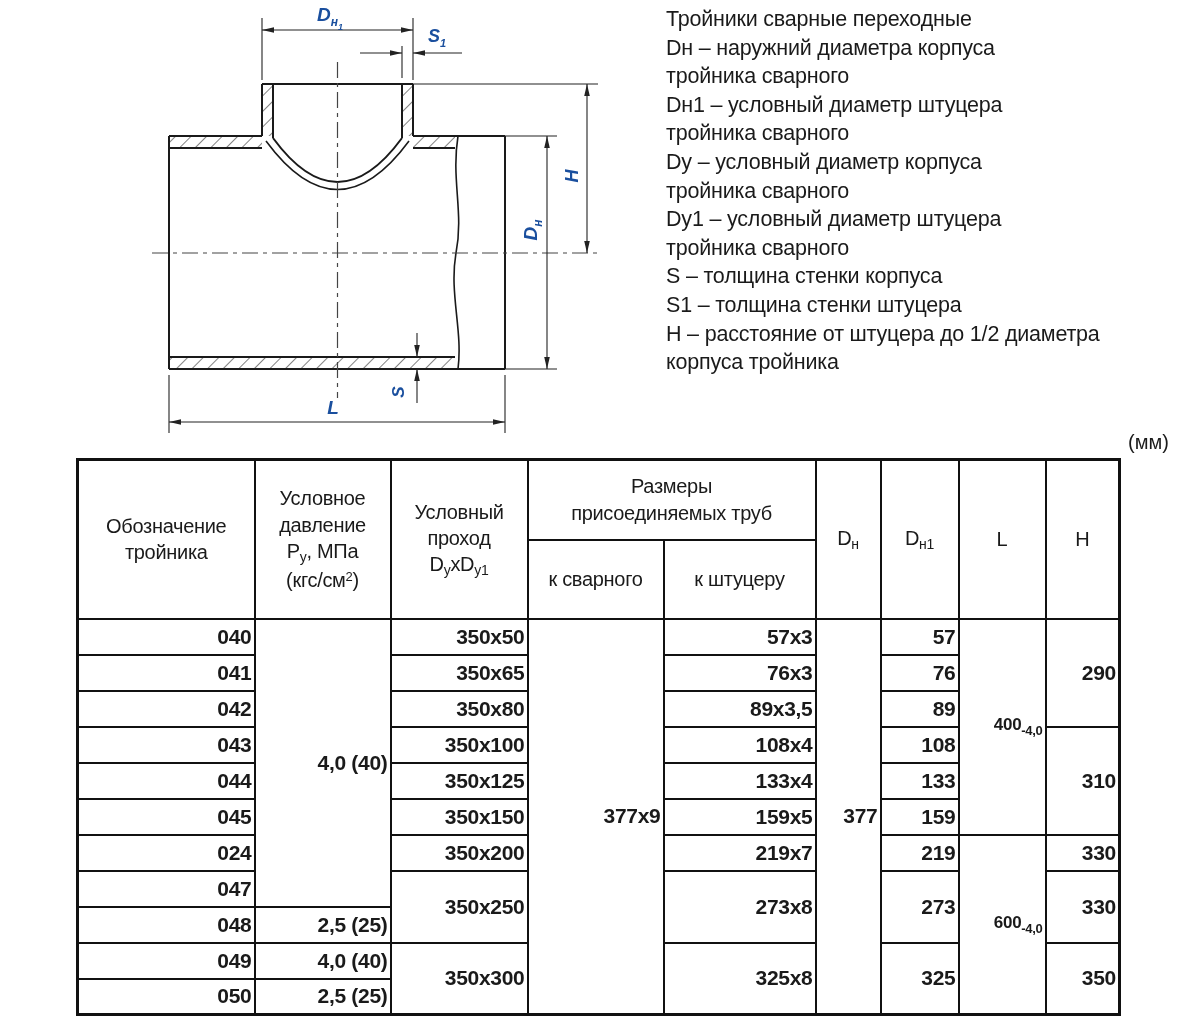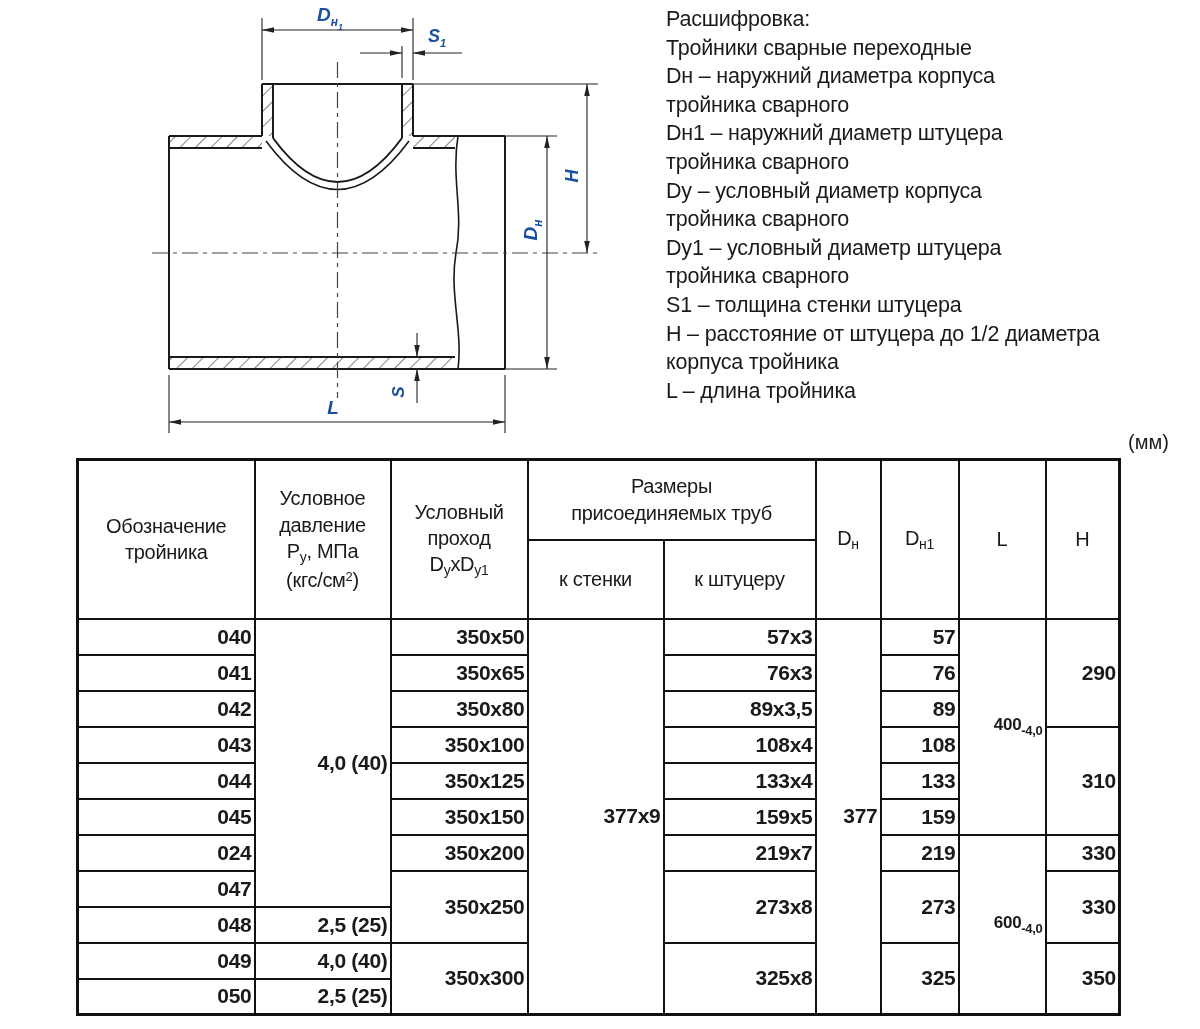--- a/index.html
+++ b/index.html
@@ -128,34 +128,33 @@
       <text transform="translate(330,21)" text-anchor="middle" font-size="19"><tspan>D</tspan><tspan dy="5" font-size="12">н</tspan><tspan dy="4" font-size="9">1</tspan></text>
       <text transform="translate(437,42)" text-anchor="middle" font-size="18"><tspan>S</tspan><tspan dy="5" font-size="11">1</tspan></text>
       <text transform="translate(578,176) rotate(-90)" text-anchor="middle" font-size="18"><tspan>H</tspan></text>
       <text transform="translate(537,230) rotate(-90)" text-anchor="middle" font-size="19"><tspan>D</tspan><tspan dy="5" font-size="12">н</tspan></text>
       <text transform="translate(404,392) rotate(-90)" text-anchor="middle" font-size="17"><tspan>S</tspan></text>
       <text transform="translate(333,414)" text-anchor="middle" font-size="19"><tspan>L</tspan></text>
     </g>
   </svg>
 
   <div id="legend">
-      <div class="legend-line">Расшифровка:</div>
       <div class="legend-line">Тройники сварные переходные</div>
       <div class="legend-line">Dн – наружний диаметра корпуса</div>
       <div class="legend-line">тройника сварного</div>
-      <div class="legend-line">Dн1 – наружний диаметр штуцера</div>
+      <div class="legend-line">Dн1 – условный диаметр штуцера</div>
       <div class="legend-line">тройника сварного</div>
       <div class="legend-line">Dу – условный диаметр корпуса</div>
       <div class="legend-line">тройника сварного</div>
       <div class="legend-line">Dу1 – условный диаметр штуцера</div>
       <div class="legend-line">тройника сварного</div>
+      <div class="legend-line">S – толщина стенки корпуса</div>
       <div class="legend-line">S1 – толщина стенки штуцера</div>
       <div class="legend-line">H – расстояние от штуцера до 1/2 диаметра</div>
       <div class="legend-line">корпуса тройника</div>
-      <div class="legend-line">L – длина тройника</div>
     </div>
 
   <div id="unit-note">(мм)</div>
 
   <table id="spec-table">
     <colgroup id="cols">
         <col style="width: 177px;">
         <col style="width: 136px;">
         <col style="width: 137px;">
         <col style="width: 136px;">
@@ -170,21 +169,21 @@
         <th rowspan="2">Обозначение<br>тройника</th>
         <th rowspan="2">Условное<br>давление<br>P<sub>у</sub>, МПа<br>(кгс/см<sup>2</sup>)</th>
         <th rowspan="2">Условный<br>проход<br>D<sub>у</sub>xD<sub>у1</sub></th>
         <th colspan="2">Размеры<br>присоединяемых труб</th>
         <th rowspan="2">D<sub>н</sub></th>
         <th rowspan="2">D<sub>н1</sub></th>
         <th rowspan="2">L</th>
         <th rowspan="2">H</th>
       </tr>
       <tr class="h2">
-        <th>к стенки</th>
+        <th>к сварного</th>
         <th>к штуцеру</th>
       </tr>
     </thead>
     <tbody id="table-body">
         <tr>
           <td>040</td>
           <td rowspan="8">4,0 (40)</td>
           <td>350x50</td>
           <td rowspan="11">377x9</td>
           <td>57x3</td>

